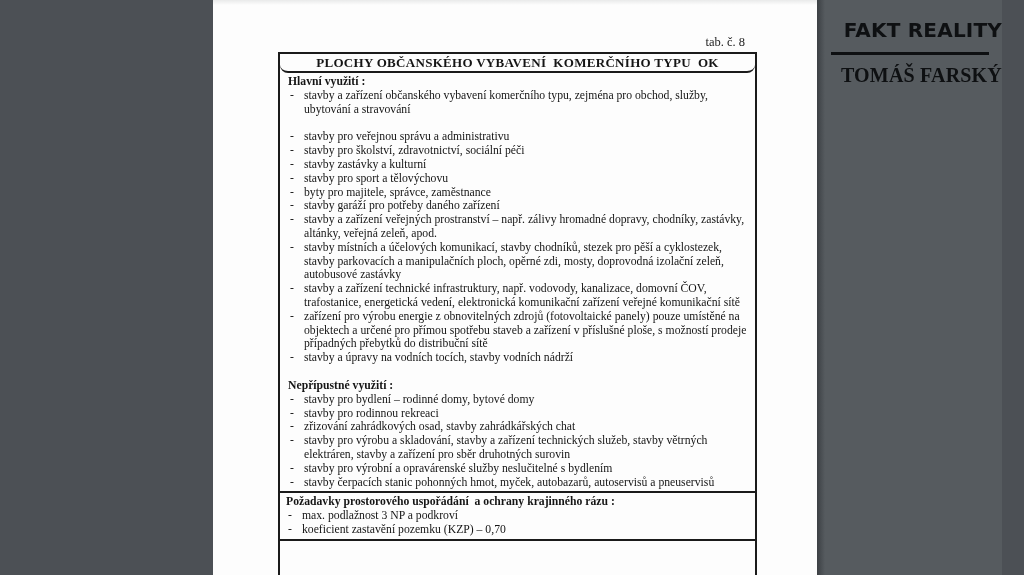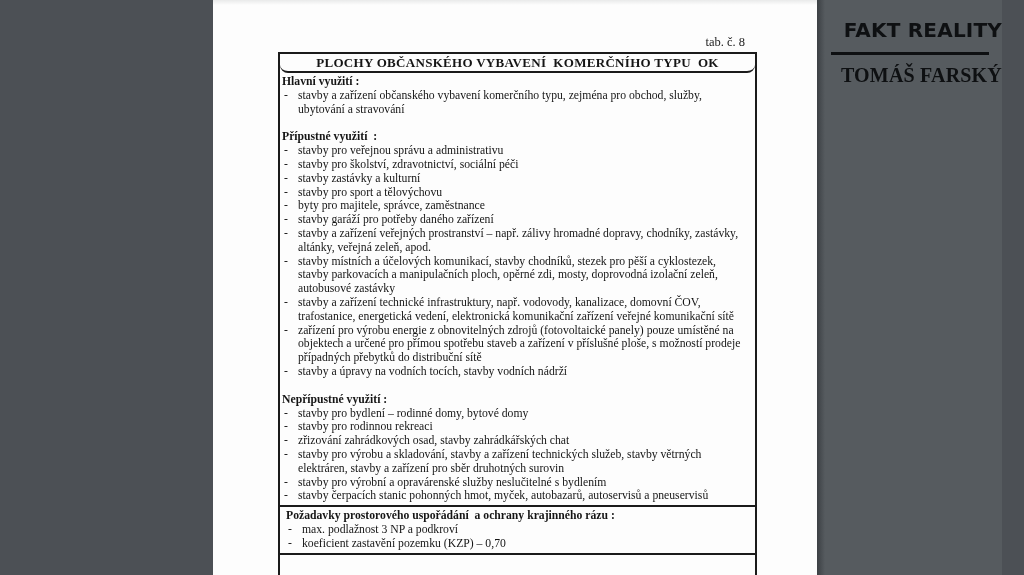--- a/index.html
+++ b/index.html
@@ -49,21 +49,21 @@
     font-weight: bold;
     line-height: 16px;
     text-align: center;
     letter-spacing: 0.3px;
     border-bottom: 2px solid #1b1b1b;
     white-space: pre-wrap;
     padding-top: 1px;
     border-radius: 8px;
   }
   .main-cell {
-    padding: 2px 8px 2px 2px;
+    padding: 2px 8px 2px 8px;
     font-size: 11.7px;
     line-height: 13.8px;
   }
   .section + .section { margin-top: 14px; }
   .sec-heading {
     font-weight: bold;
     white-space: pre-wrap;
   }
   .item { display: flex; }
   .dash-col {
@@ -137,21 +137,20 @@
           <div>
 
               <div class="item">
                 <span class="dash-col">-</span>
                 <span class="item-text">stavby a zařízení občanského vybavení komerčního typu, zejména pro obchod, služby, ubytování a stravování</span>
               </div>
             </div>
         </div>
 
         <div class="section">
-          <div class="sec-heading">Přípustné využití  :</div>
           <div>
 
               <div class="item">
                 <span class="dash-col">-</span>
                 <span class="item-text">stavby pro veřejnou správu a administrativu</span>
               </div>
 
               <div class="item">
                 <span class="dash-col">-</span>
                 <span class="item-text">stavby pro školství, zdravotnictví, sociální péči</span>

